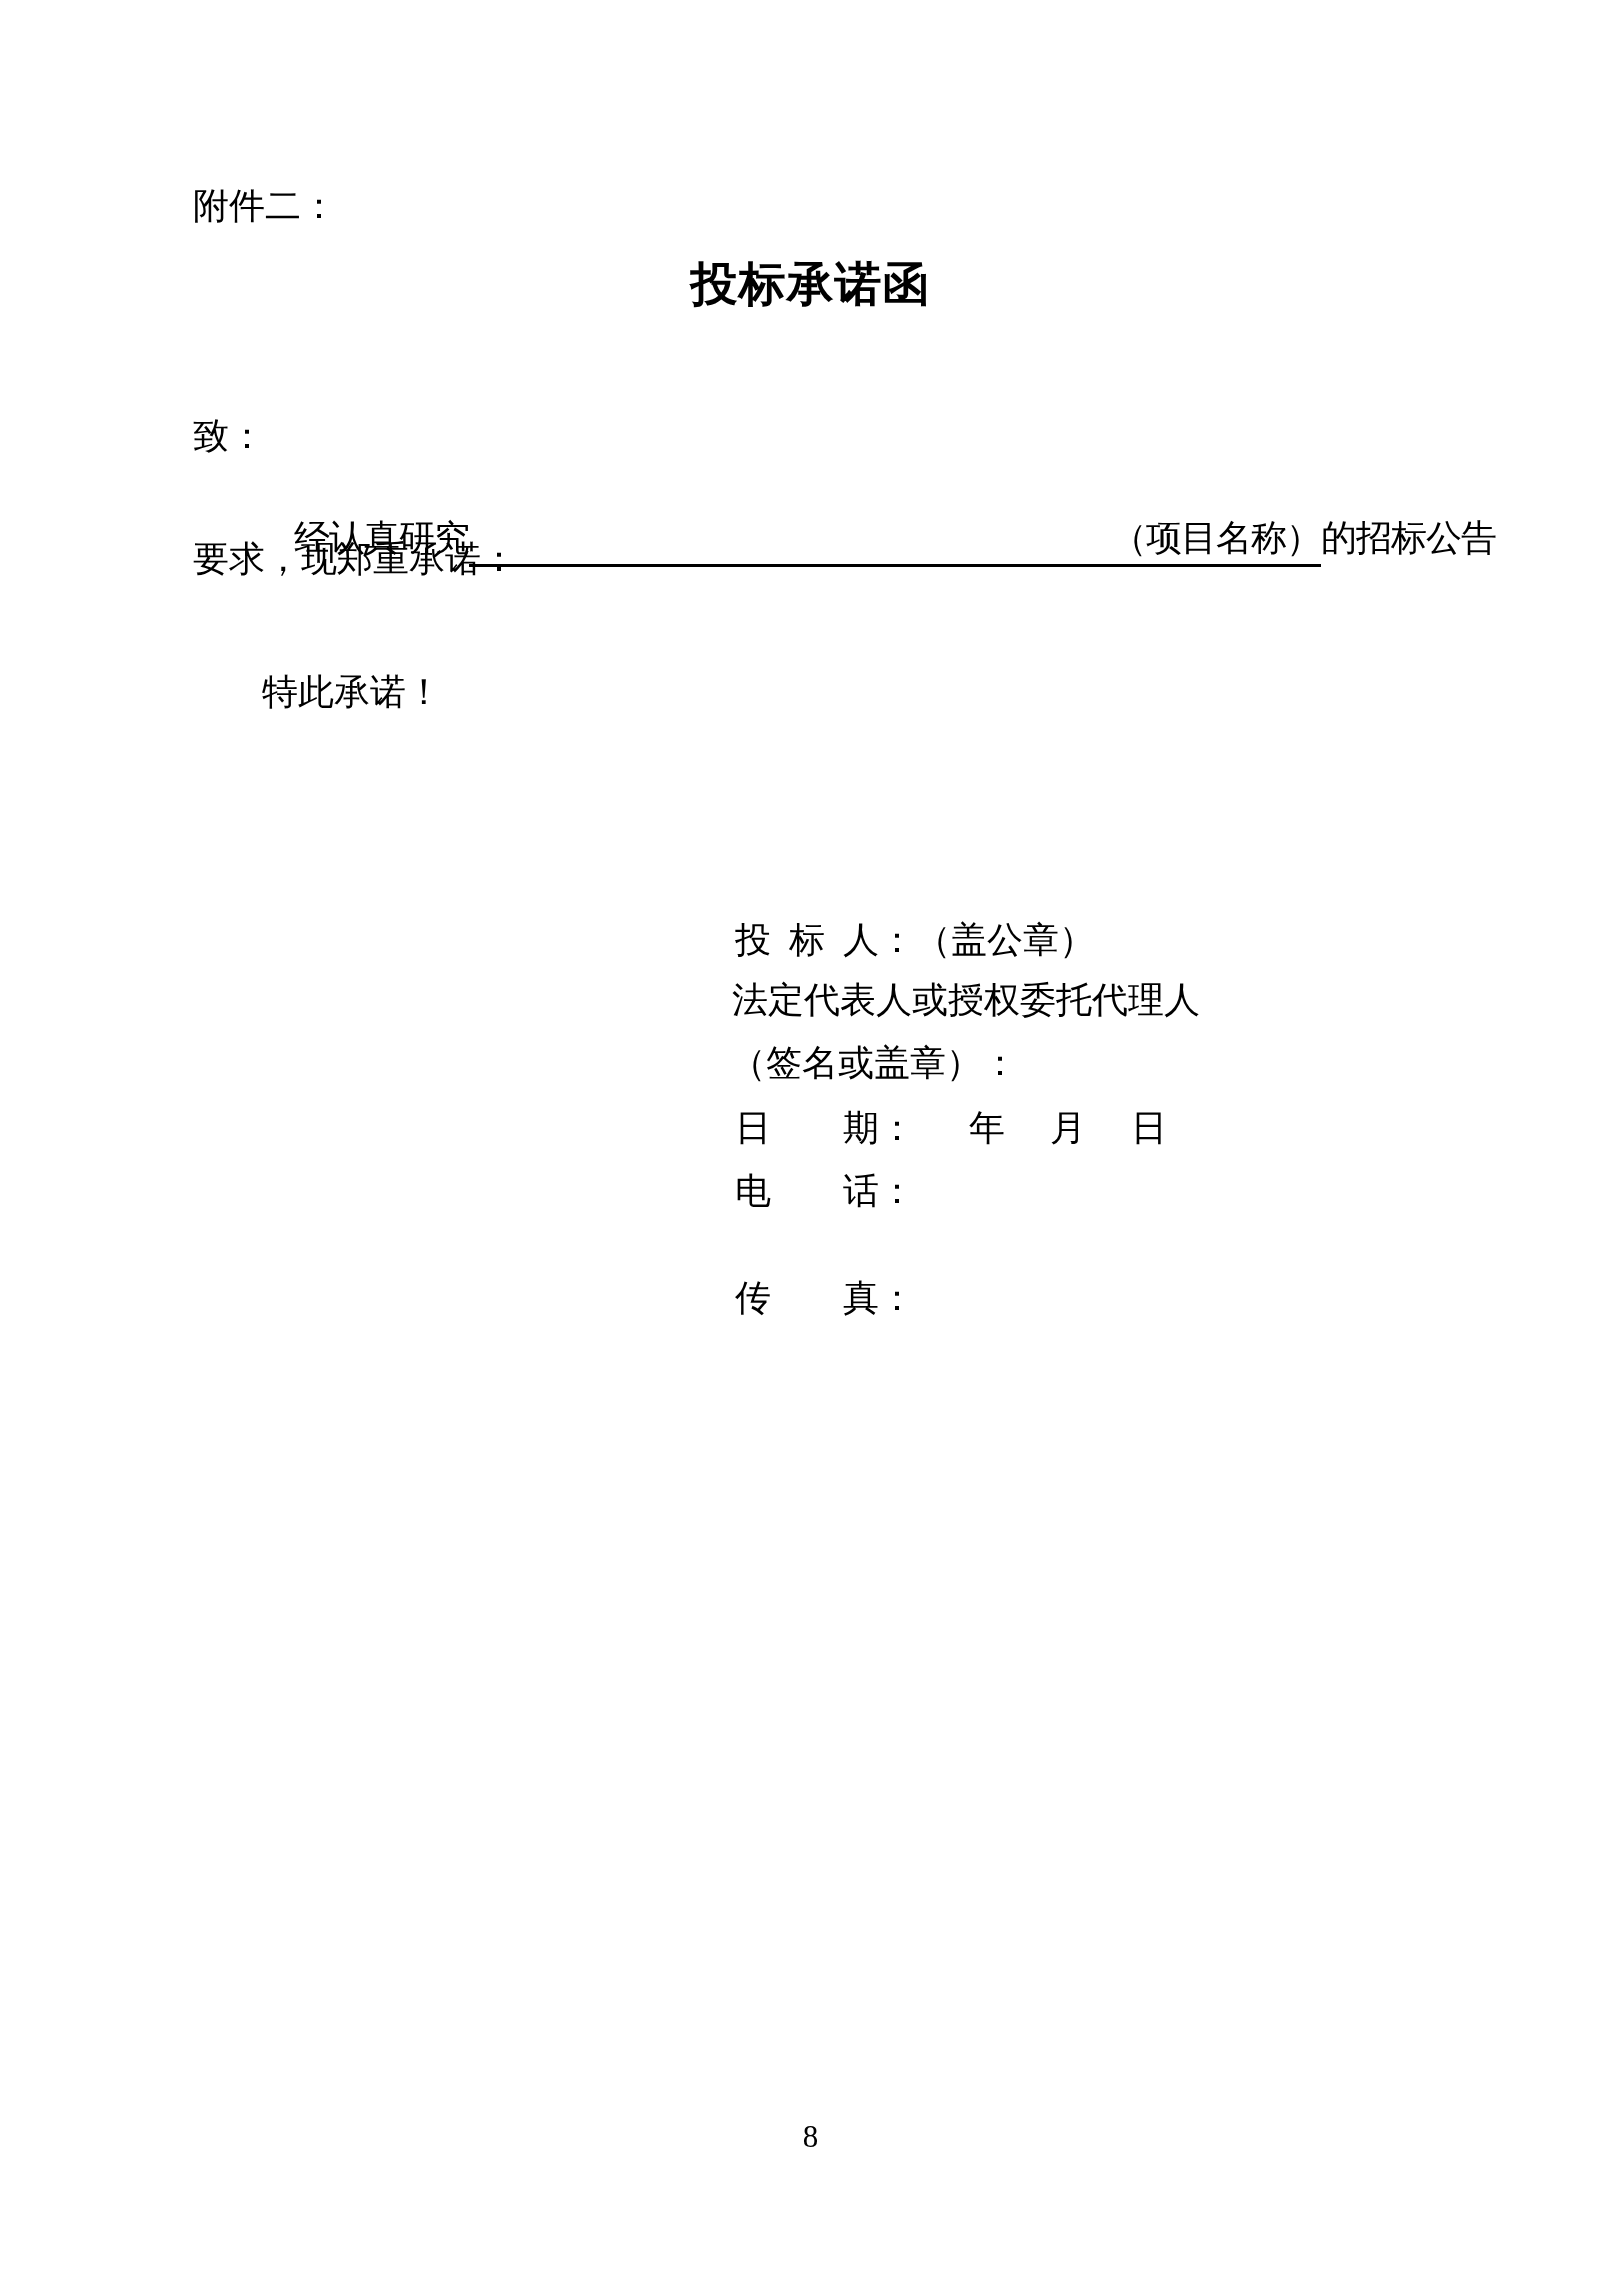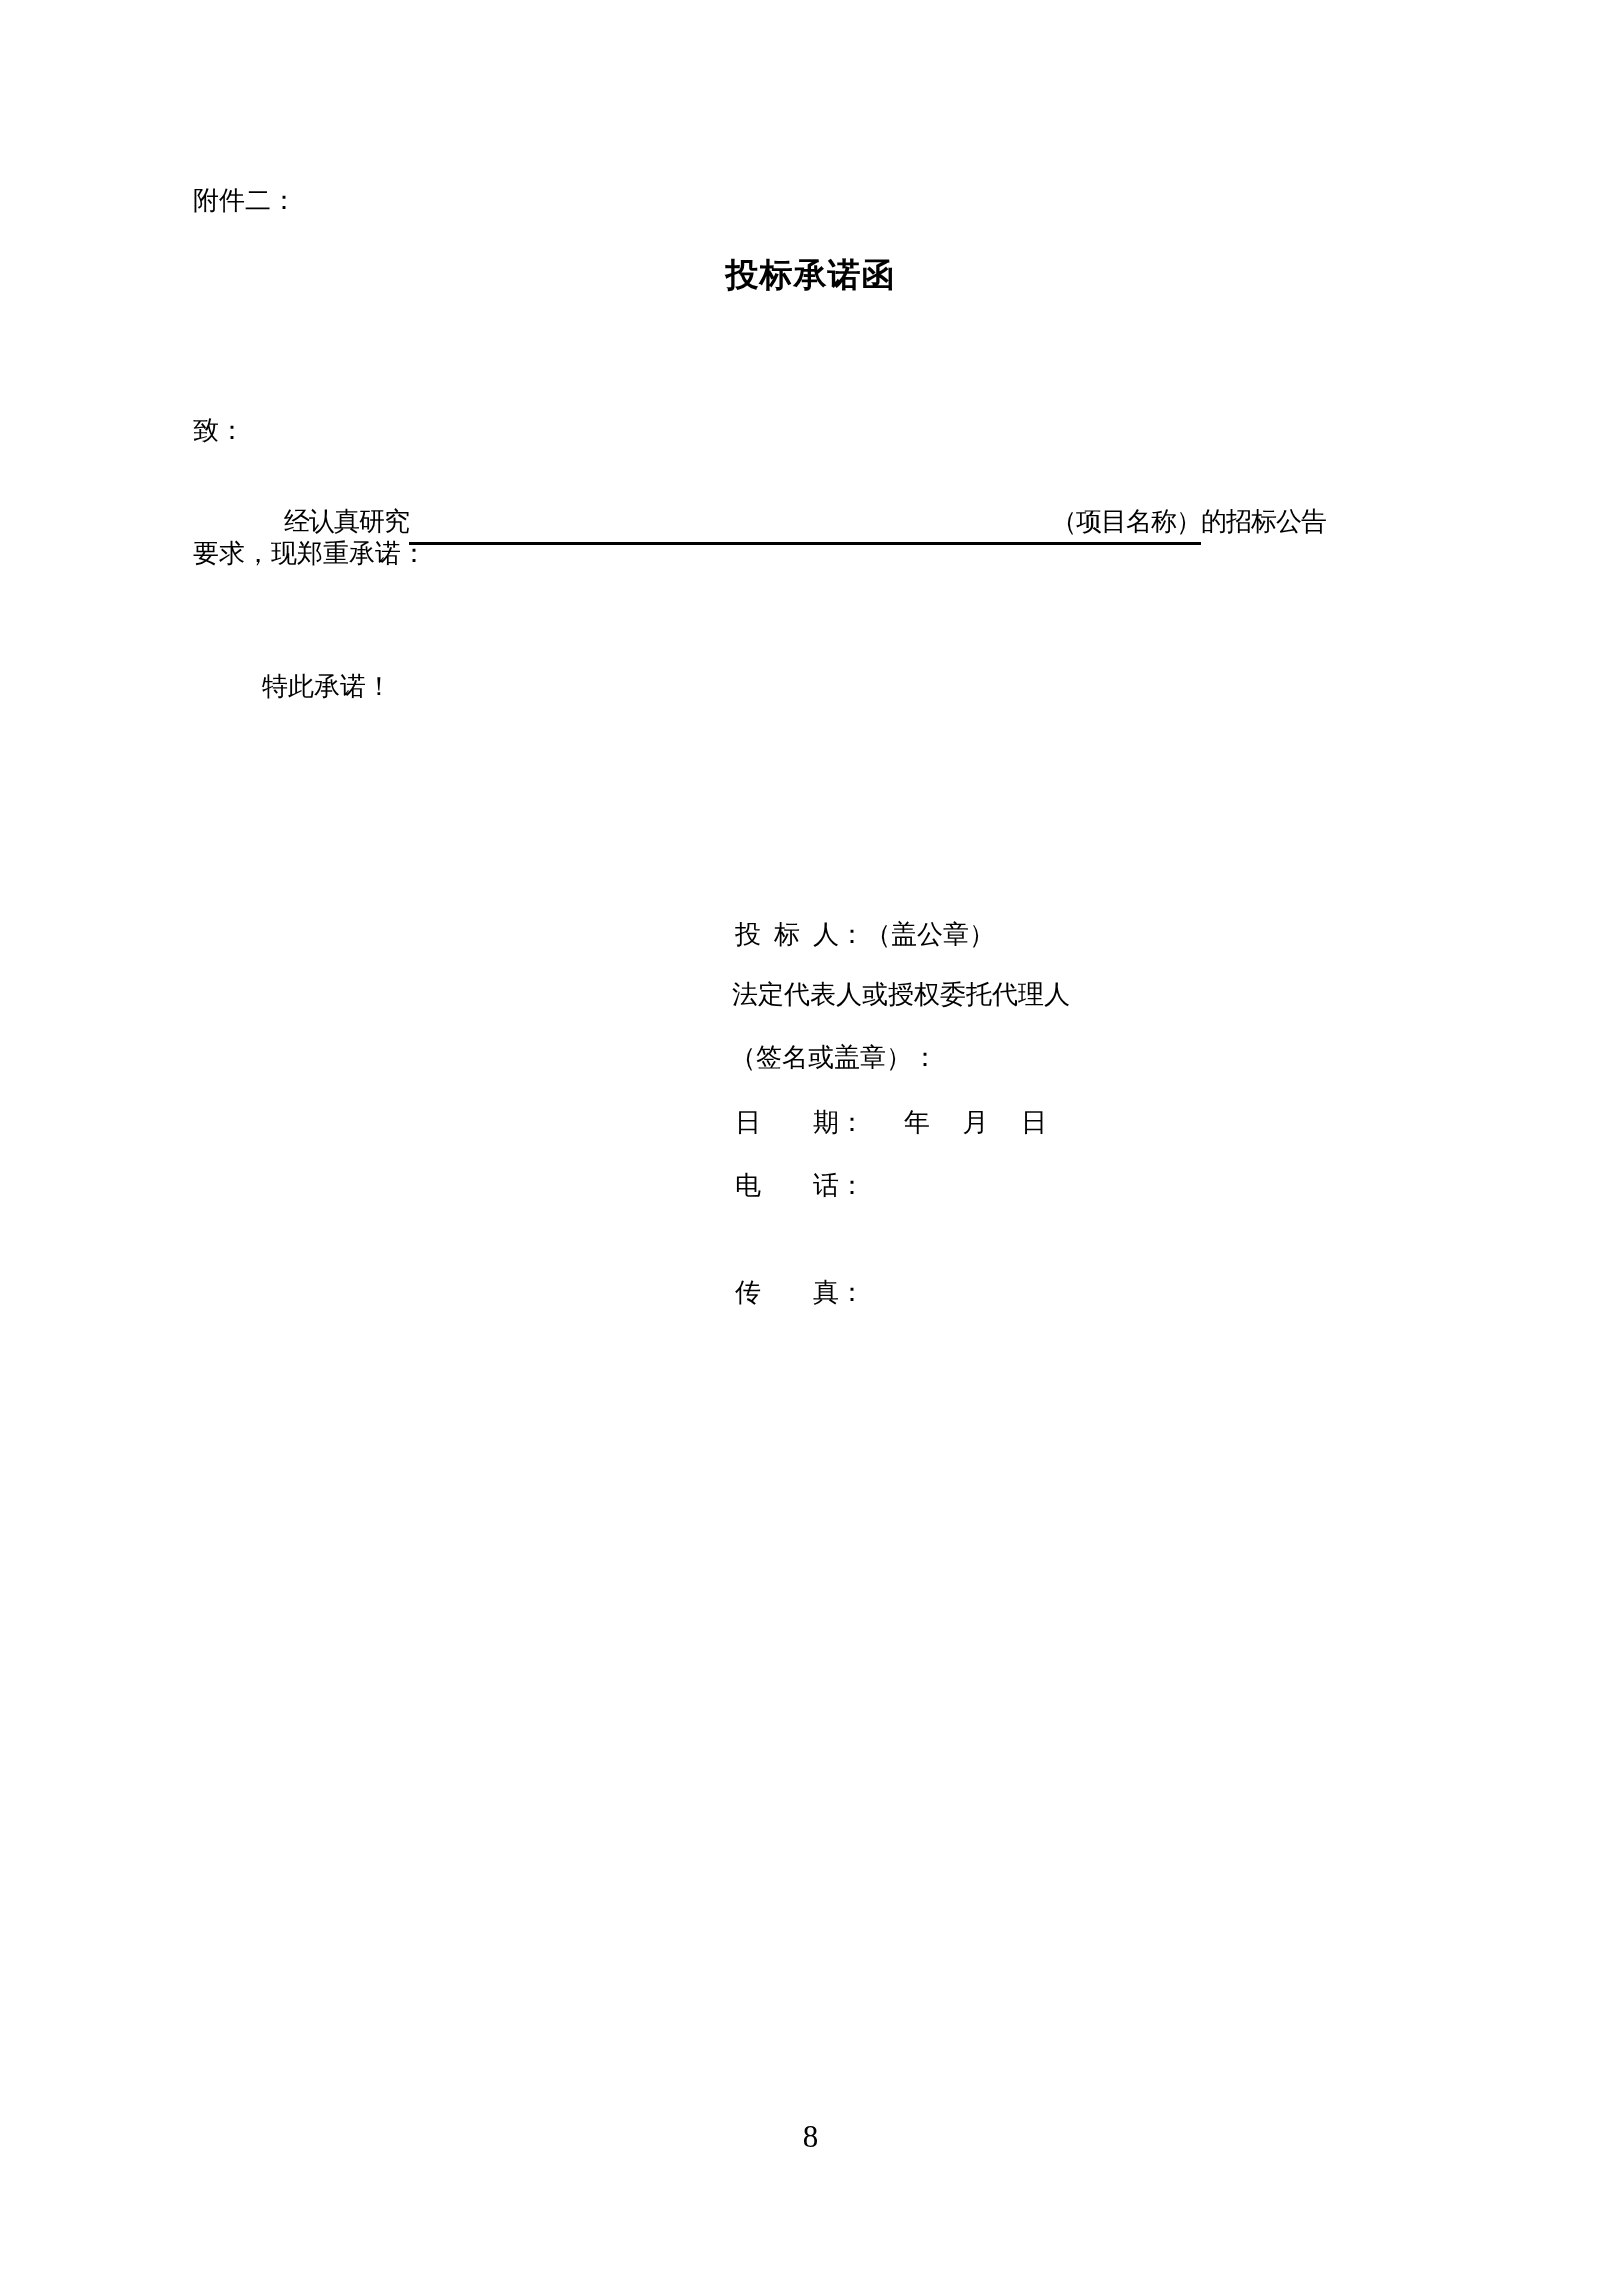--- a/index.html
+++ b/index.html
@@ -12,32 +12,32 @@
     width: 1621px;
     height: 2293px;
     margin: 0 auto;
     background: #ffffff;
     font-family: "Liberation Serif", "DejaVu Serif", serif;
     color: #000000;
     overflow: hidden;
   }
   .line {
     position: absolute;
-    font-size: 26px;
+    font-size: 36px;
     line-height: 1.15;
     white-space: pre;
     letter-spacing: 0px;
   }
   .doc-title {
     position: absolute;
     top: 253px;
     left: 0;
     width: 100%;
     text-align: center;
-    font-size: 33px;
+    font-size: 47px;
     font-weight: bold;
     letter-spacing: 1px;
   }
   .attachment   { top: 186px;  left: 193px; }
   .salutation   { top: 416px;  left: 193px; }
   .para1        { top: 477px;  left: 262px; letter-spacing: -1px; }
   .para2        { top: 539px;  left: 193px; }
   .para3        { top: 601px;  left: 262px; letter-spacing: -2.9px; }
   .para4        { top: 672px;  left: 262px; }
   .sig-bidder   { top: 920px;  left: 735px; }

